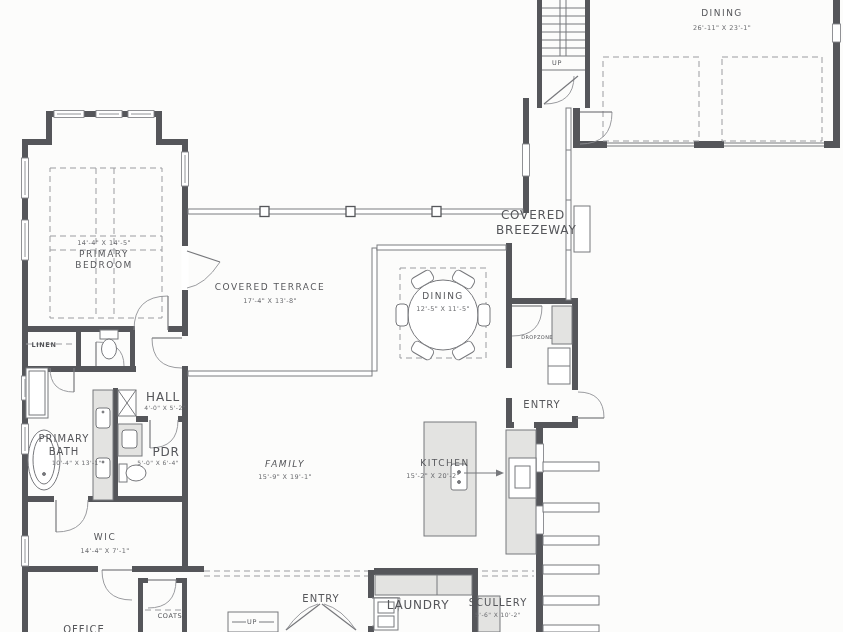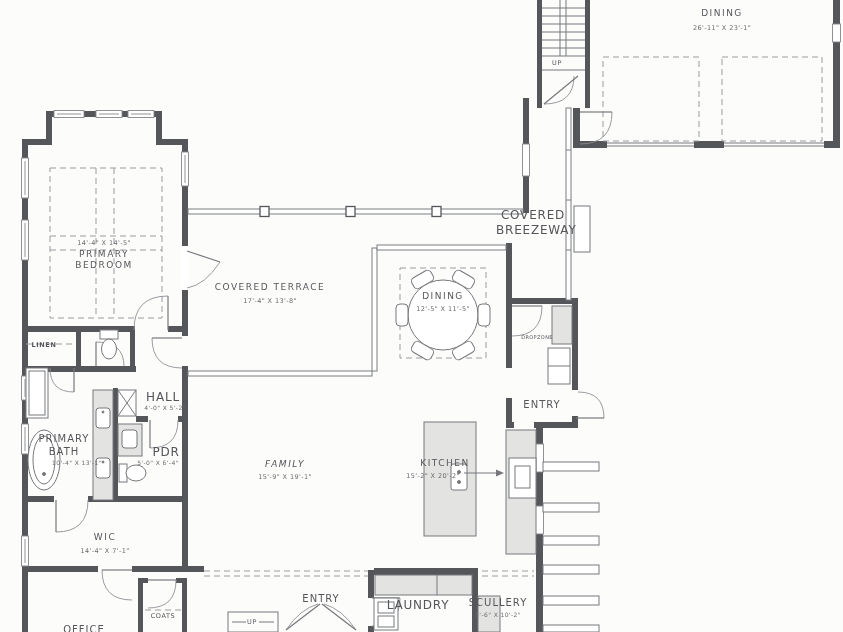--- a/index.html
+++ b/index.html
@@ -302,18 +302,18 @@
   <div class="lbl s8" style="left:542px;top:405px;">ENTRY</div>
   <div class="lbl s5" style="left:537px;top:337px;">DROPZONE</div>
 
   <div class="lbl s8" style="left:321px;top:599px;">ENTRY</div>
   <div class="lbl s7" style="left:418px;top:605px;">LAUNDRY</div>
 
   <div class="lbl s8" style="left:498px;top:603px;">SCULLERY</div>
   <div class="lbl dims" style="left:498px;top:615px;font-size:6px;">5'-6" X 10'-2"</div>
 
   <div class="lbl s8" style="left:84px;top:630px;">OFFICE</div>
-  <div class="lbl s65" style="left:163px;top:616px;">COATS</div>
+  <div class="lbl s65" style="left:163px;top:616px;padding-left:14px;">COATS</div>
 
   <div class="lbl s65" style="left:557px;top:63px;">UP</div>
   <div class="lbl s65" style="left:252px;top:622px;">UP</div>
 
 </div>
 
 </body></html>

